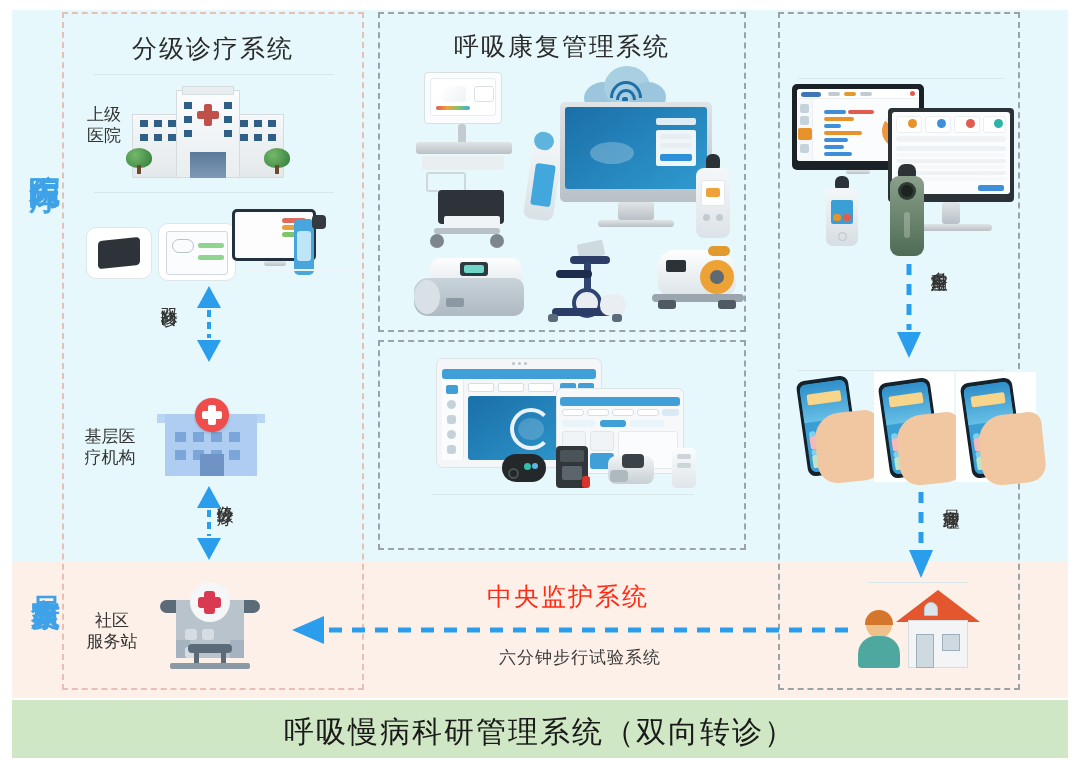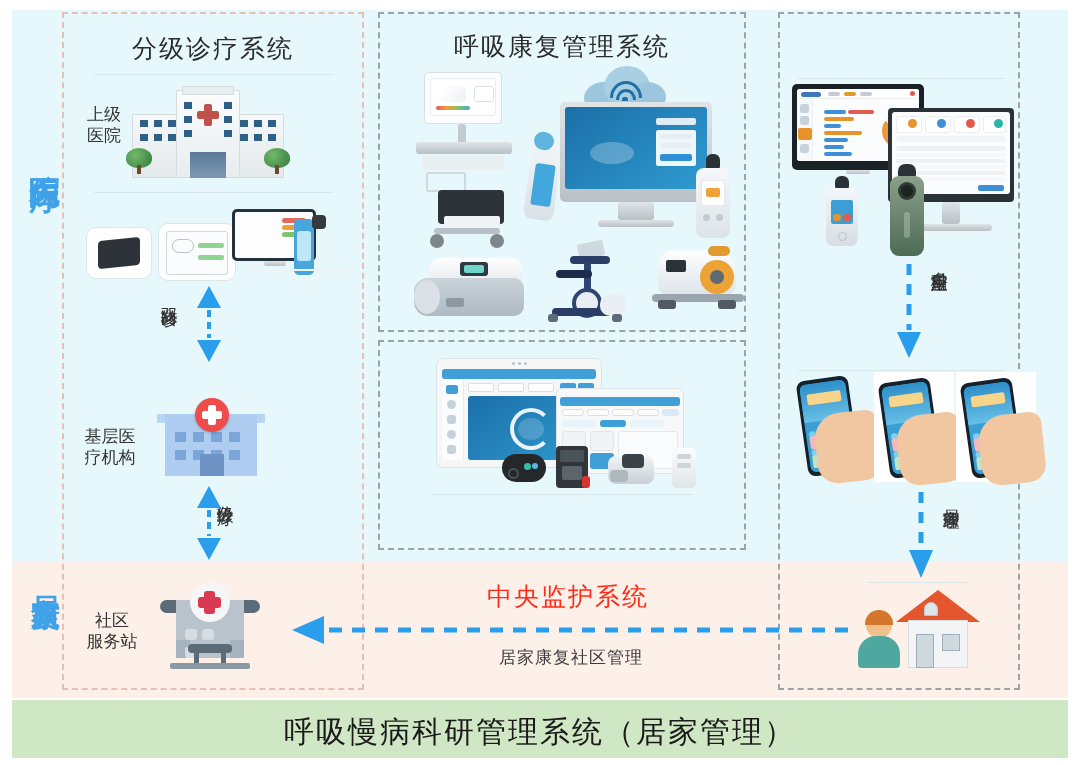--- a/index.html
+++ b/index.html
@@ -671,17 +671,17 @@
     </div>
   </div>
 
   <div class="redtext" style="left:487px; top:580px;">中央监护系统</div>
 
   <svg class="arrow" style="left:272px; top:612px;" width="580" height="36" viewBox="0 0 580 36">
     <path d="M576 18 L56 18" stroke="#2a9ded" stroke-width="5" stroke-dasharray="13,10"></path>
     <path d="M20 18 L52 4 L52 32 Z" fill="#2a9ded"></path>
   </svg>
 
-  <div class="graytext" style="left:499px; top:646px;">居家康复社区管理</div>
-
-  <div class="bottom-title">呼吸慢病科研管理系统（居家管理）</div>
+  <div class="graytext" style="left:499px; top:646px;">六分钟步行试验系统</div>
+
+  <div class="bottom-title">呼吸慢病科研管理系统（双向转诊）</div>
 
 </div>
 
 </body></html>

